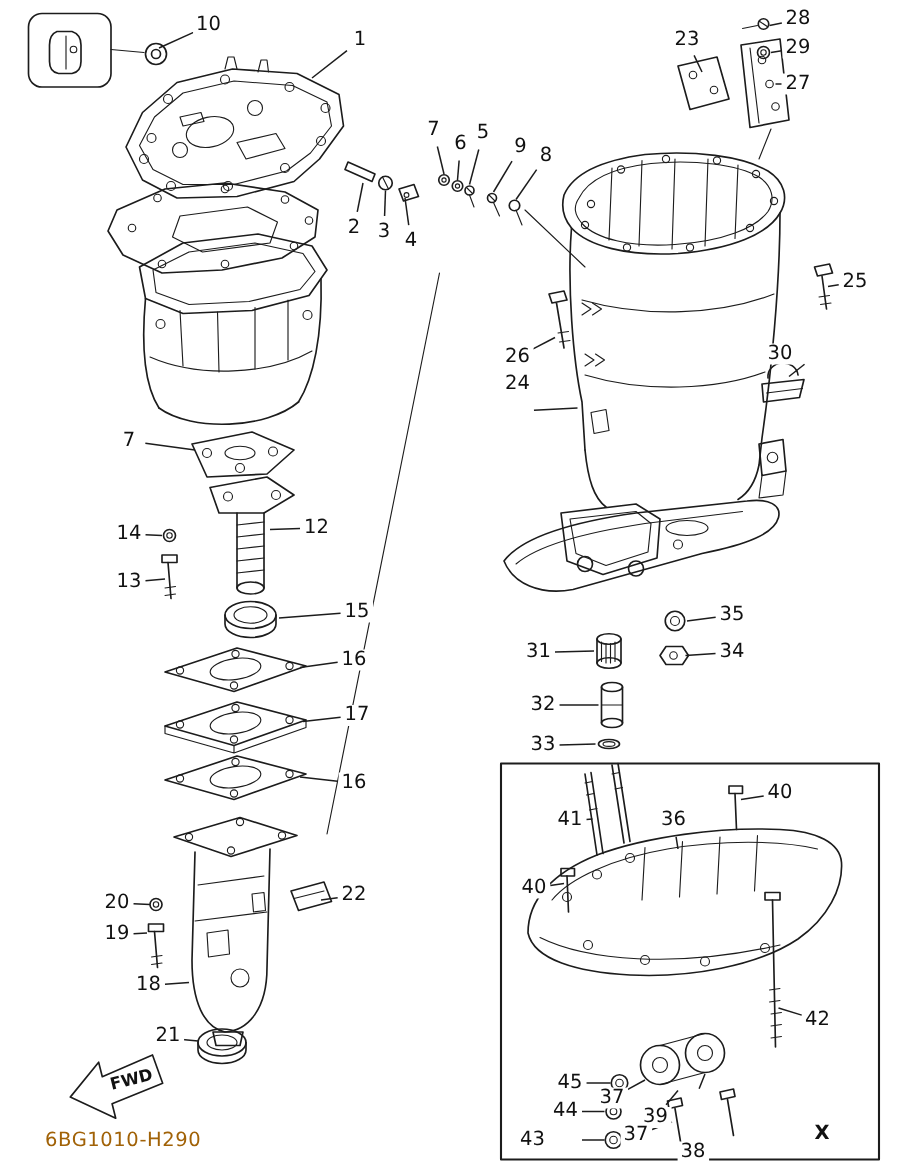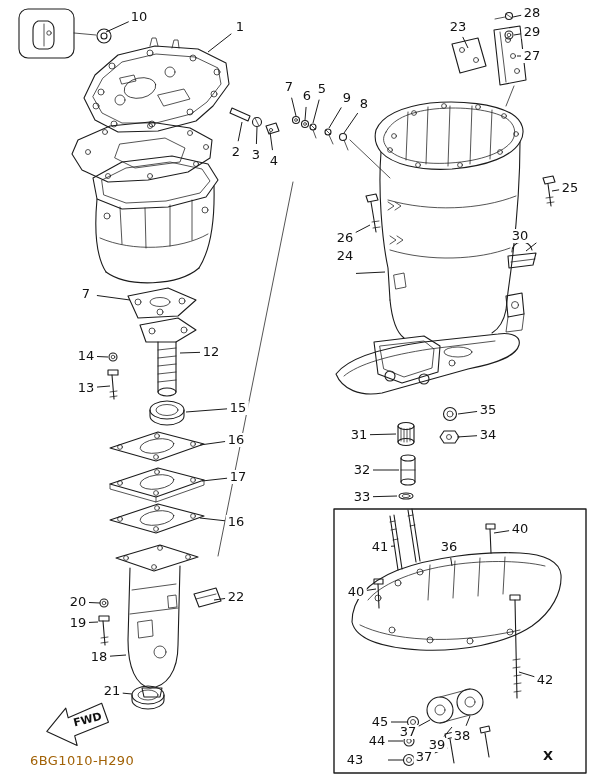--- a/index.html
+++ b/index.html
@@ -432,21 +432,21 @@
       <div class="callout" style="left: 78px; top: 623px;">19</div>
       <div class="callout" style="left: 99px; top: 657px;">18</div>
       <div class="callout" style="left: 100px; top: 691px; margin-left: 12px;">21</div>
       <div class="callout" style="left: 520px; top: 529px;">40</div>
       <div class="callout" style="left: 380px; top: 547px;">41</div>
       <div class="callout" style="left: 449px; top: 547px;">36</div>
       <div class="callout" style="left: 356px; top: 592px;">40</div>
       <div class="callout" style="left: 545px; top: 680px;">42</div>
       <div class="callout" style="left: 380px; top: 722px;">45</div>
       <div class="callout" style="left: 408px; top: 732px;">37</div>
-      <div class="callout" style="left: 462px; top: 736px;">38</div>
+      <div class="callout" style="left: 462px; top: 768px;">38</div>
       <div class="callout" style="left: 437px; top: 745px;">39</div>
       <div class="callout" style="left: 377px; top: 741px;">44</div>
       <div class="callout" style="left: 355px; top: 760px;">43</div>
       <div class="callout" style="left: 424px; top: 757px;">37</div>
     </div>
 
   <div class="code">6BG1010-H290</div>
   <div class="xmark">X</div>
 
 </div>

